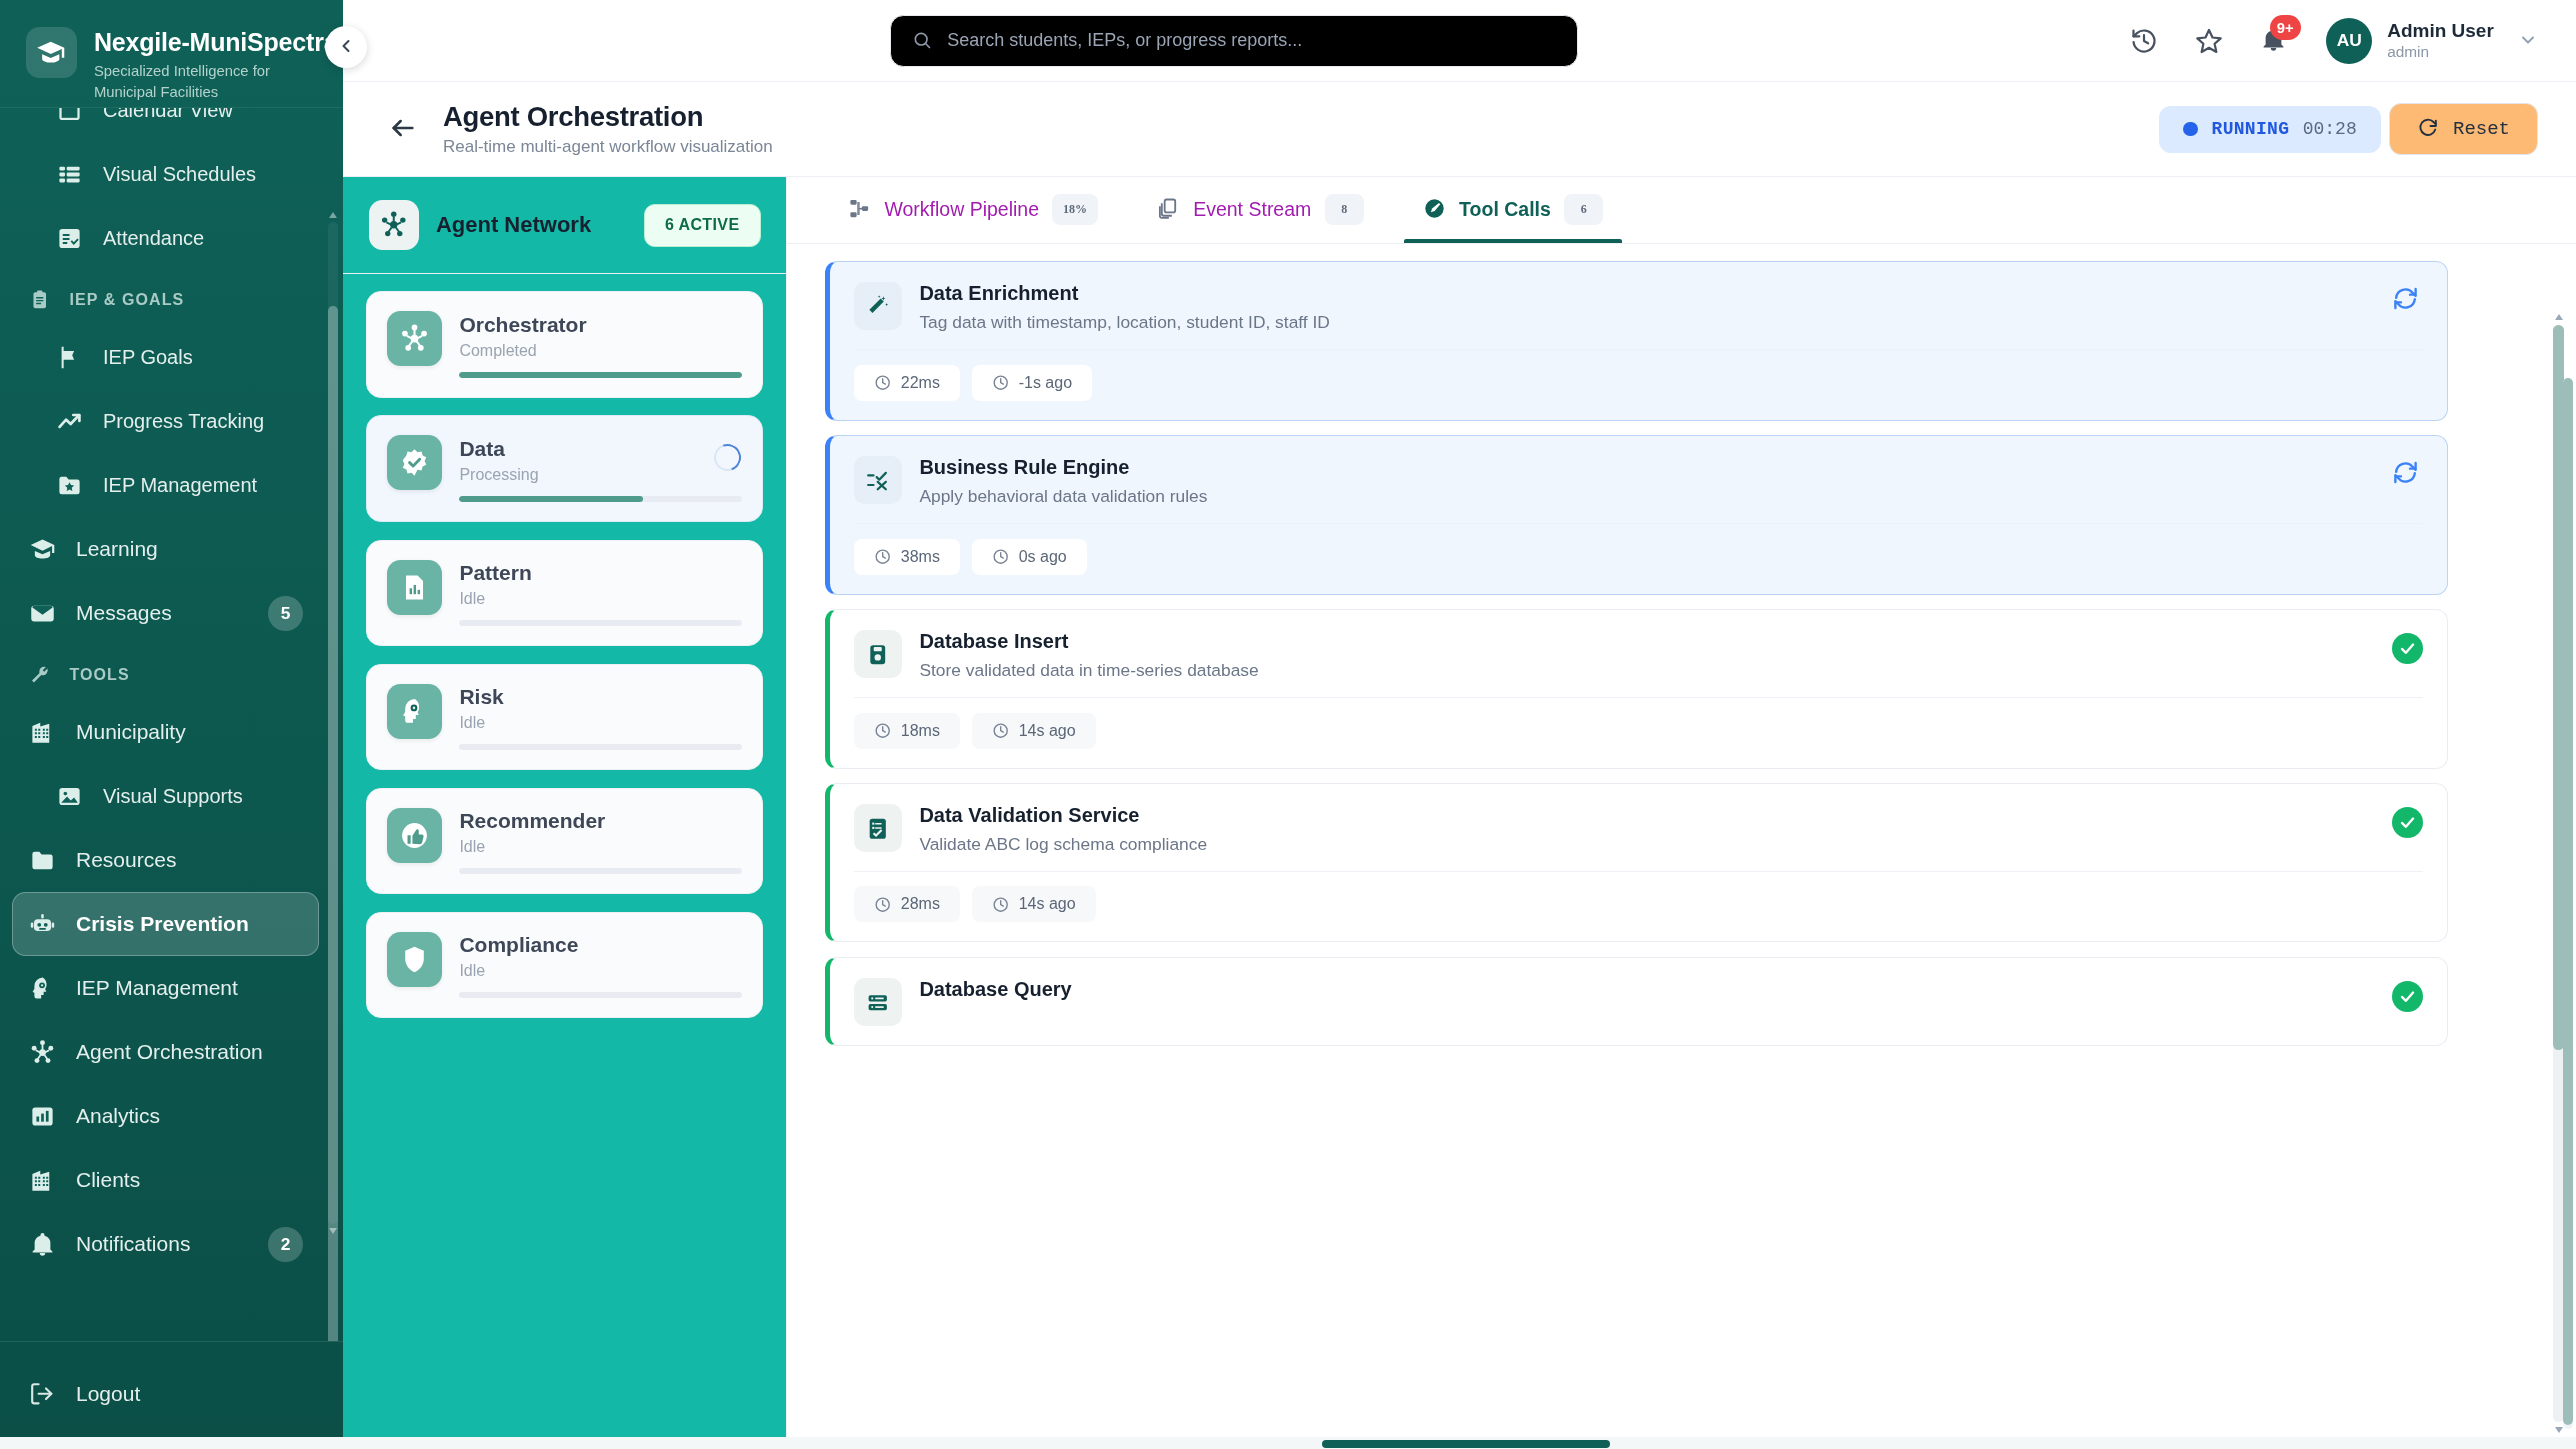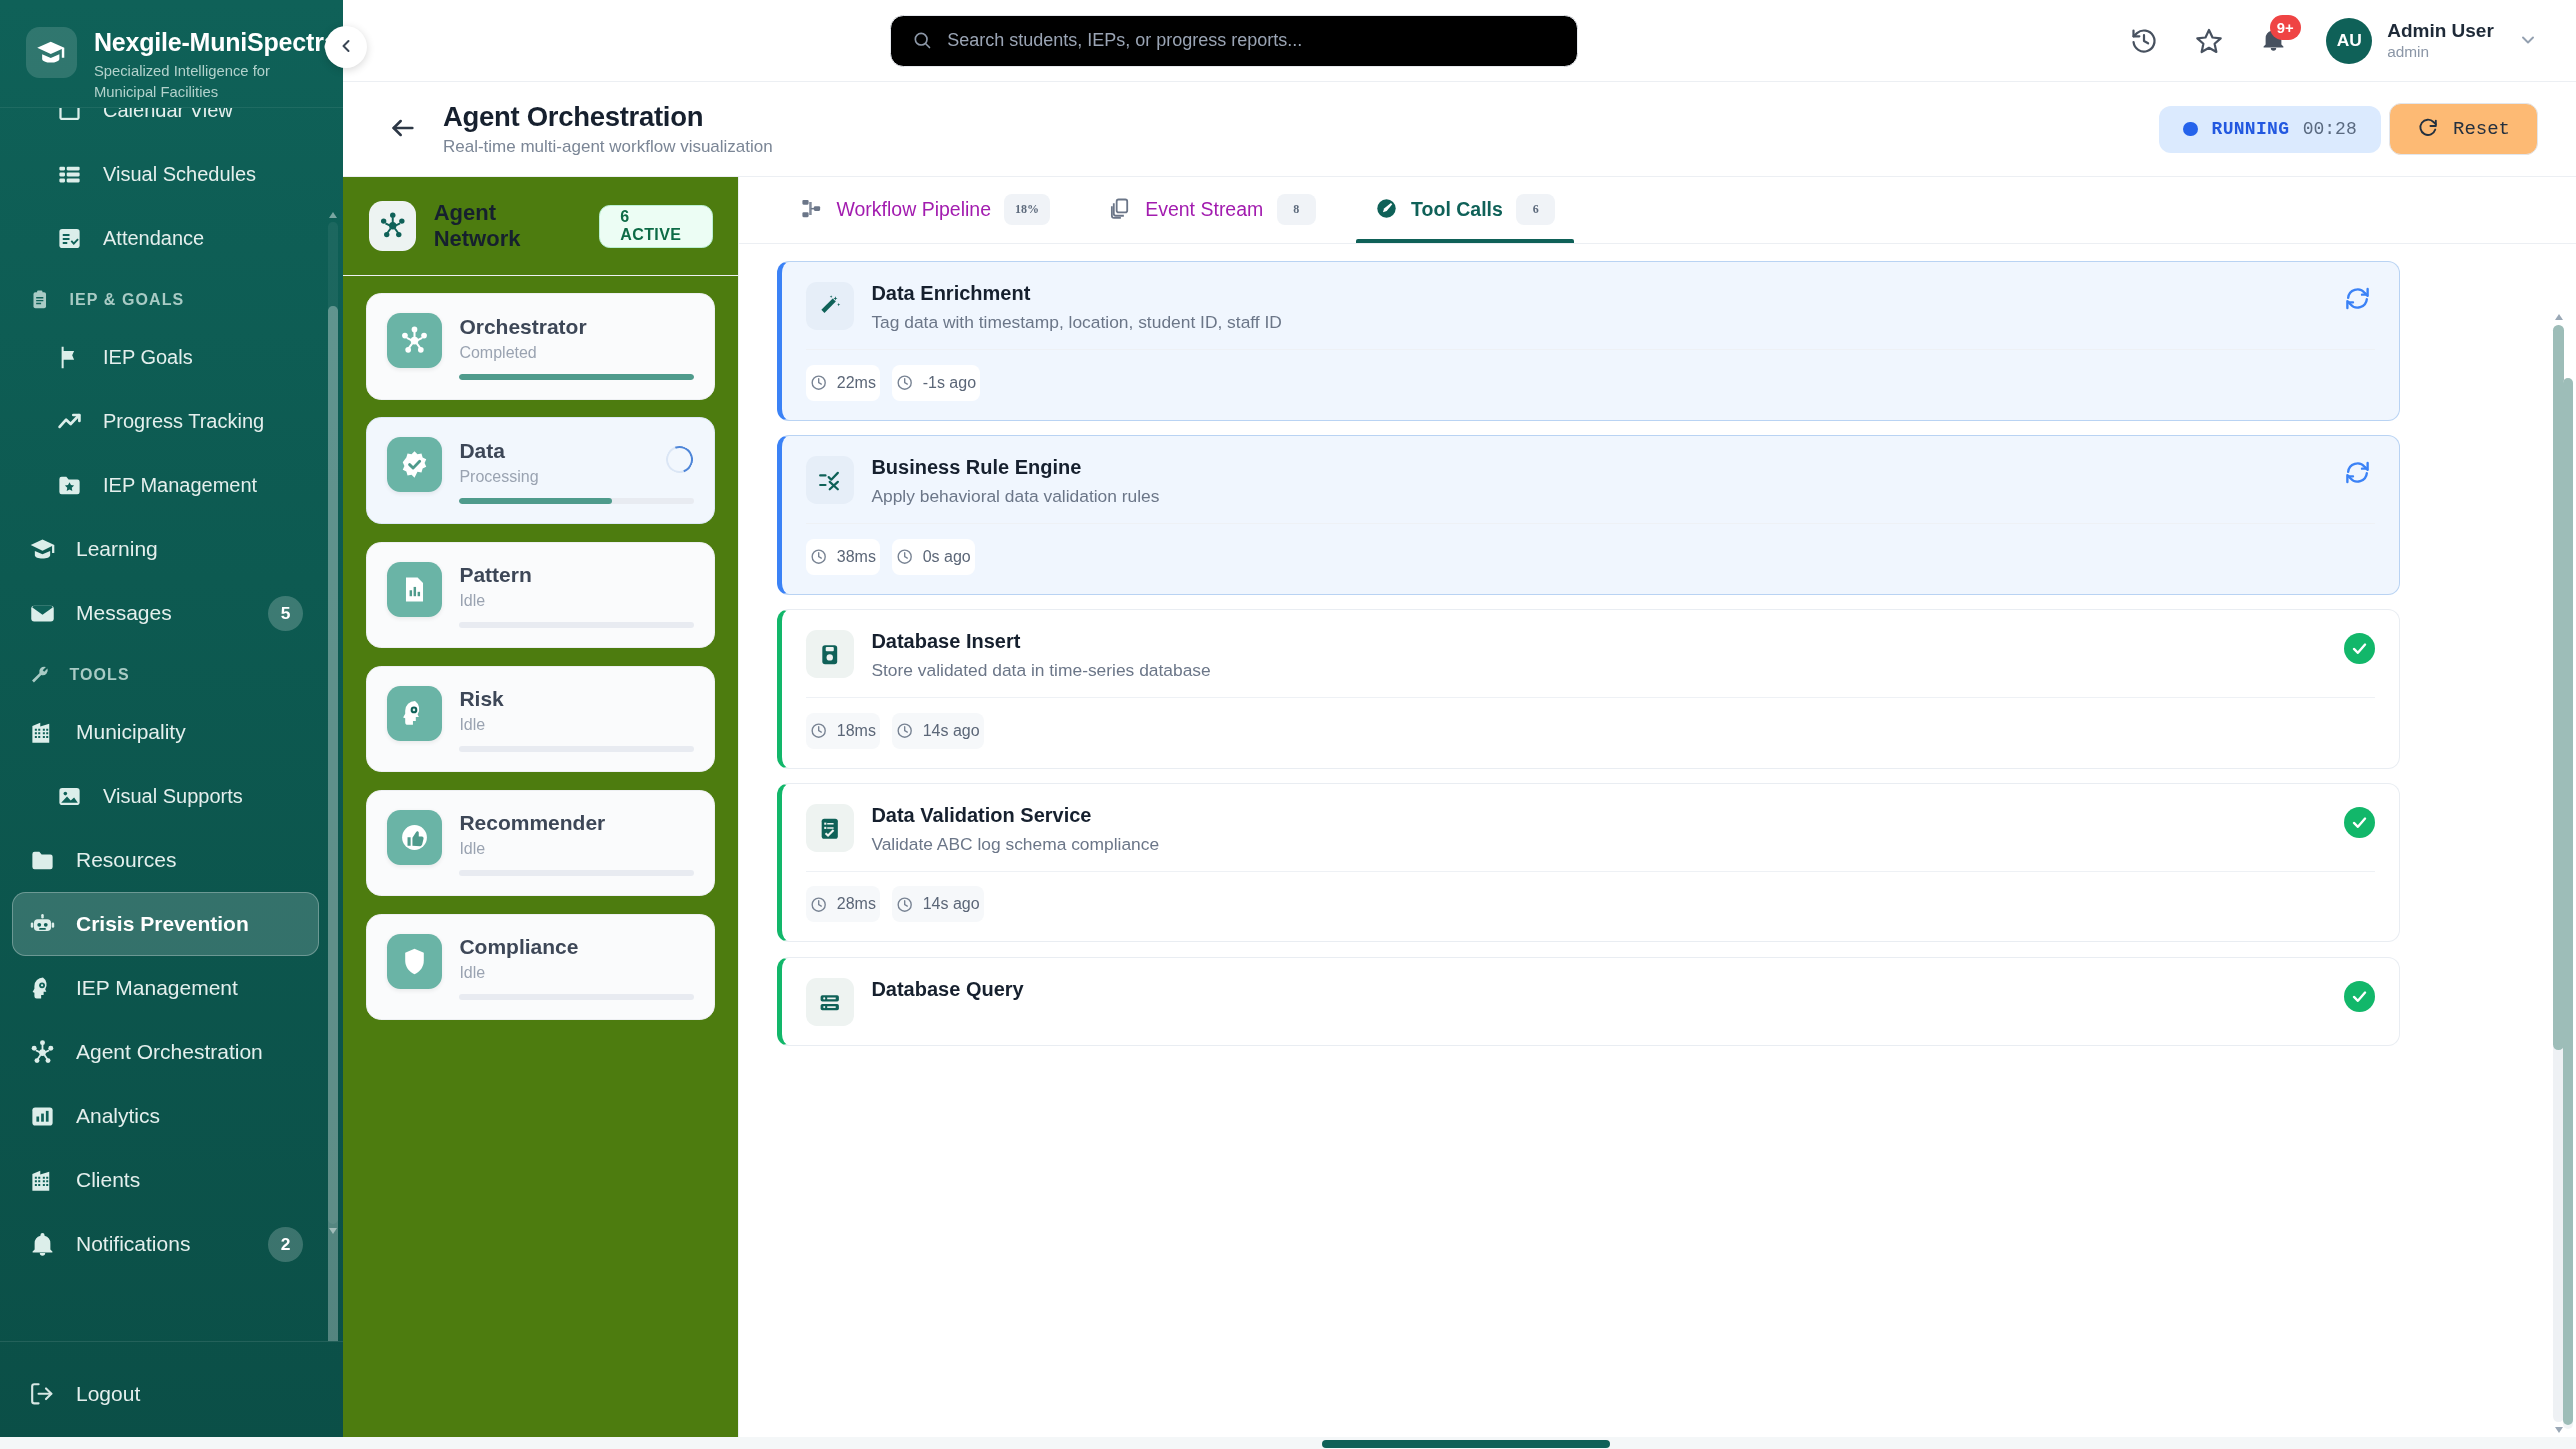--- a/index.html
+++ b/index.html
@@ -152,22 +152,22 @@
     display: flex; align-items: center; gap: 14.8px;
     height: 52px; padding: 0 27px; border-radius: 12px;
     background: #fdba74; border: 0.7px solid #e2e6ec; cursor: pointer;
   }
   .reset-label { font-size: 19px; color: #24303f; font-weight: 500; }
 
   .body-area { flex: 1; display: flex; min-height: 0; padding: 0; position: relative; }
 
   
   .agent-panel {
-    width: 396px; flex-shrink: 0; display: flex; flex-direction: column;
-    background: #4d7c0f; border-right: 0.7px solid #eceff3;
+    width: 444px; flex-shrink: 0; display: flex; flex-direction: column;
+    background: #14b8a6; border-right: 0.7px solid #eceff3;
   }
   .agent-head {
     display: flex; align-items: center; gap: 17.4px;
     padding: 23px 25.5px; border-bottom: 0.7px solid #eef1f4;
   }
   .agent-head-ico {
     width: 50px; height: 50px; border-radius: 13.4px; background: #edf3f2;
     display: flex; align-items: center; justify-content: center;
   }
   .agent-head-title { font-size: 22px; font-weight: 700; color: #16202e; }
@@ -235,21 +235,21 @@
     width: 48px; height: 48px; border-radius: 10.7px; background: #eef3f1;
     display: flex; align-items: center; justify-content: center; flex-shrink: 0;
   }
   .call-card.running .call-ico { background: #e6eef8; }
   .call-title { font-size: 20px; font-weight: 700; color: #16202e; }
   .call-desc { font-size: 17.4px; color: #6b7688; margin-top: 6.7px; }
   .call-divider { height: 0.7px; background: #eef1f5; margin: 16px 0 0 0; }
   .call-meta { display: flex; gap: 12px; margin-top: 14.8px; }
   .meta-chip {
     display: flex; align-items: center; gap: 9.4px;
-    height: 36px; padding: 0 4px; border-radius: 8px; background: #f6f8fa;
+    height: 36px; padding: 0 20px; border-radius: 8px; background: #f6f8fa;
     font-size: 16px; color: #5b6677;
   }
   .call-card.running .meta-chip { background: #ffffff; }
   .call-status { position: absolute; right: 24px; top: 23px; width: 31px; height: 31px; }
   .ok-badge {
     width: 31px; height: 31px; border-radius: 50%; background: #12b76a;
     display: flex; align-items: center; justify-content: center;
   }
 
   .vscroll { position: absolute; right: 12px; top: 81px; bottom: 27px; width: 10.7px; }

